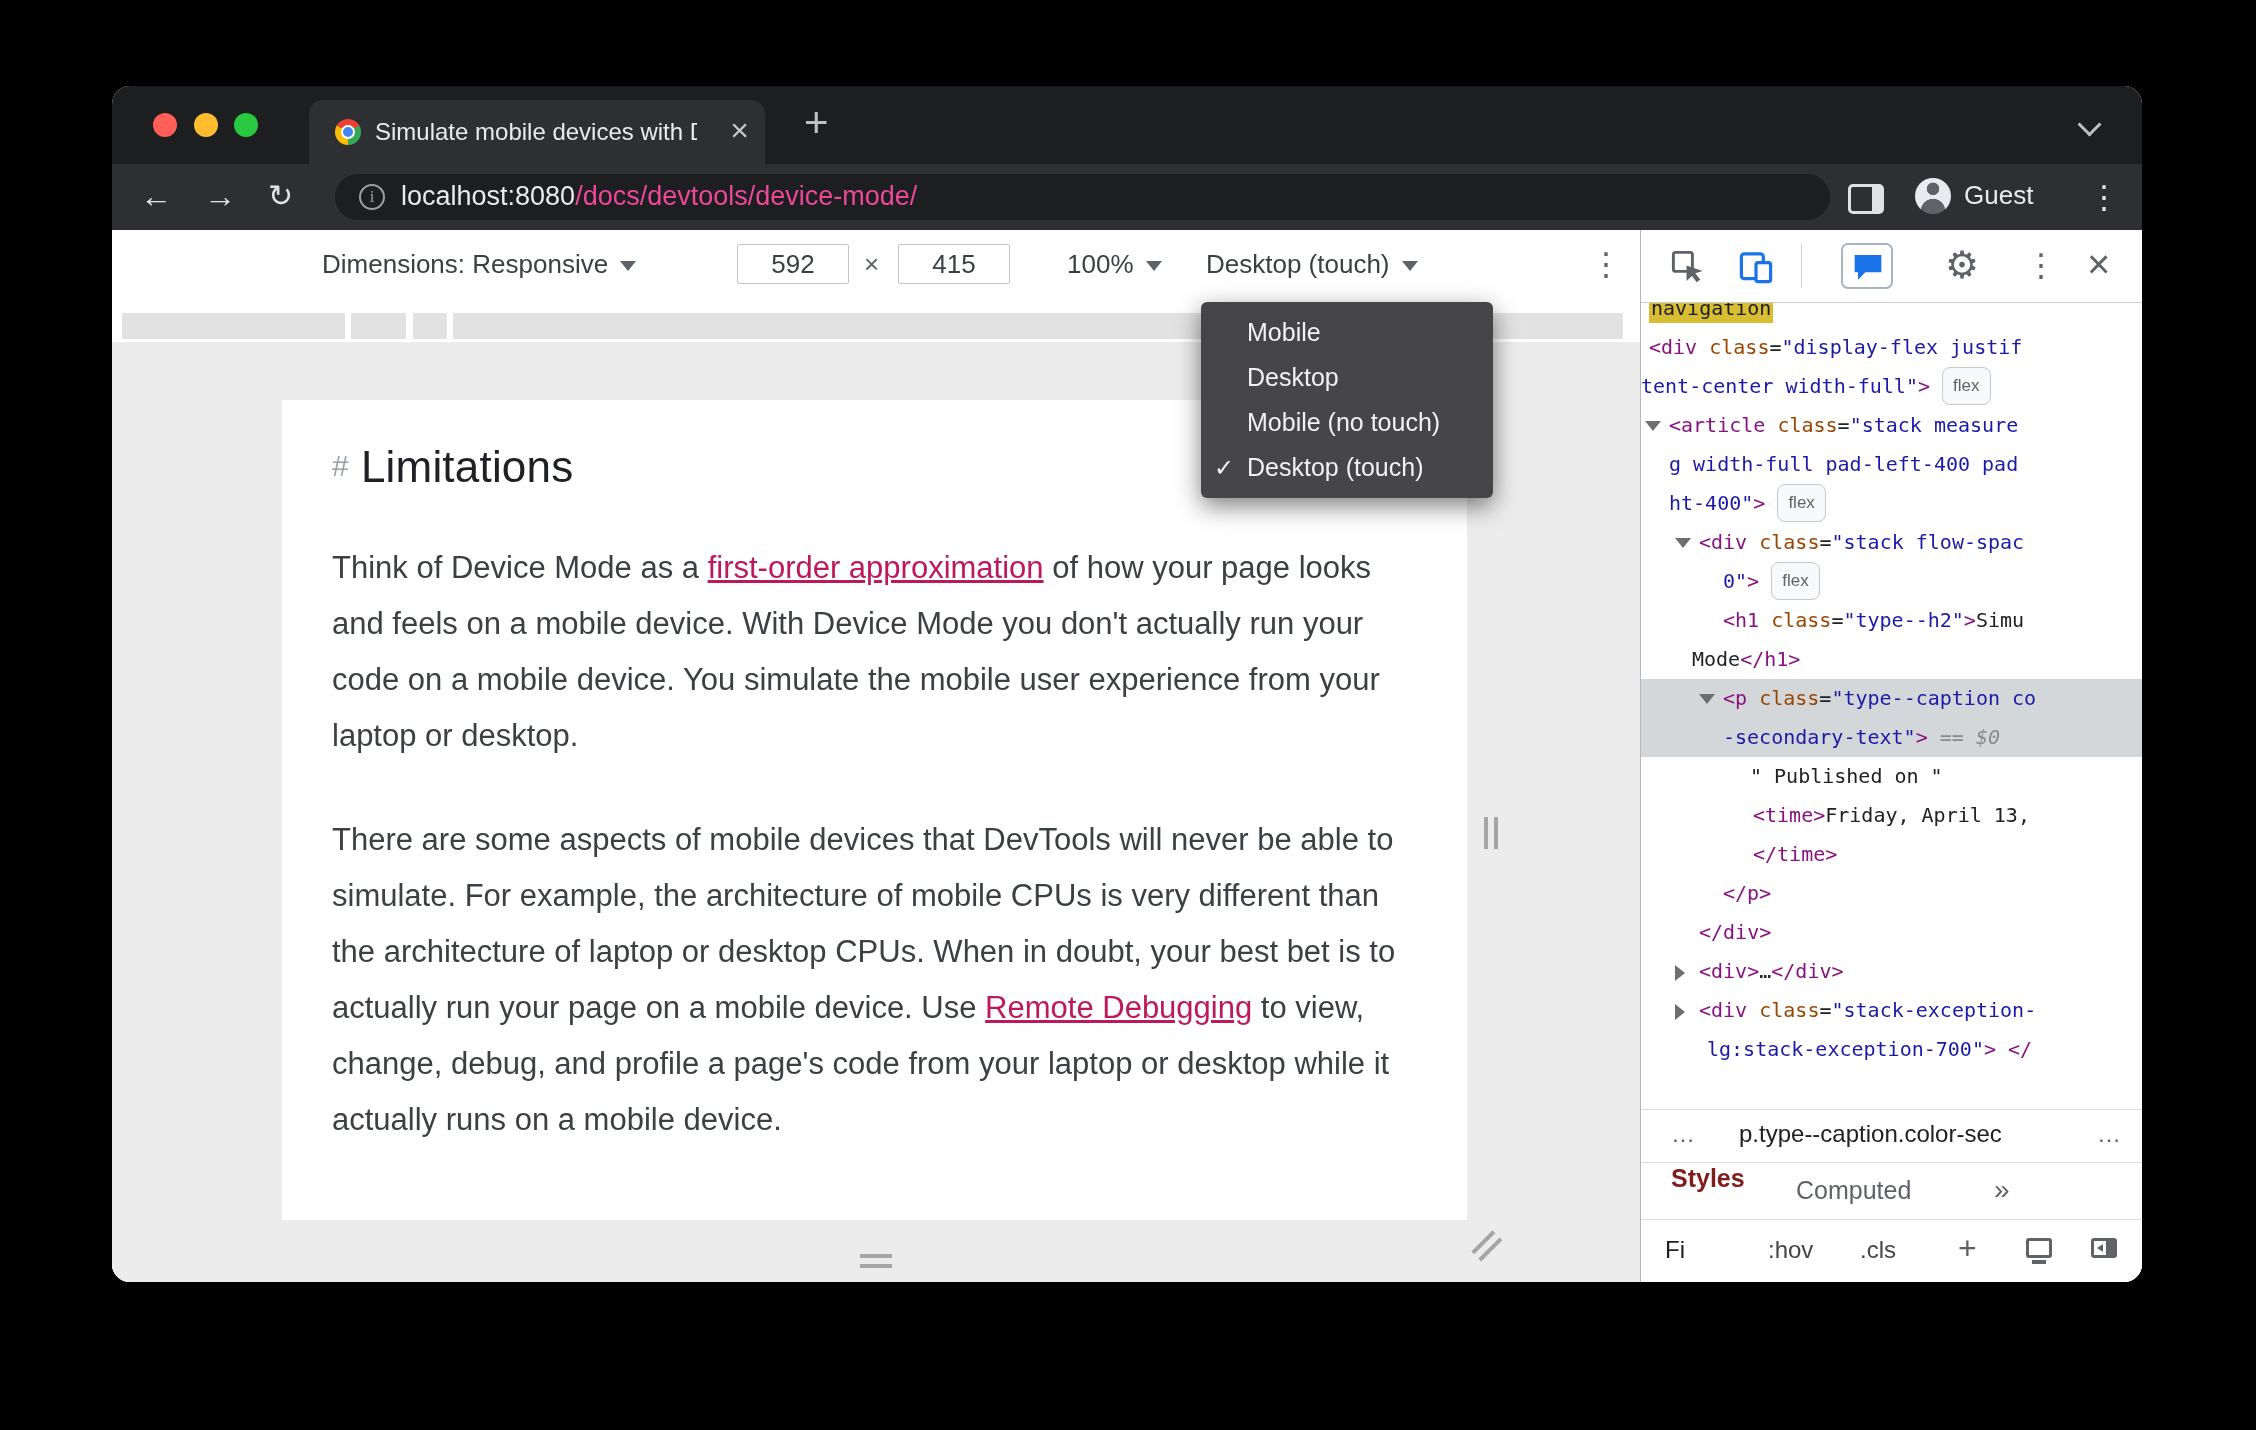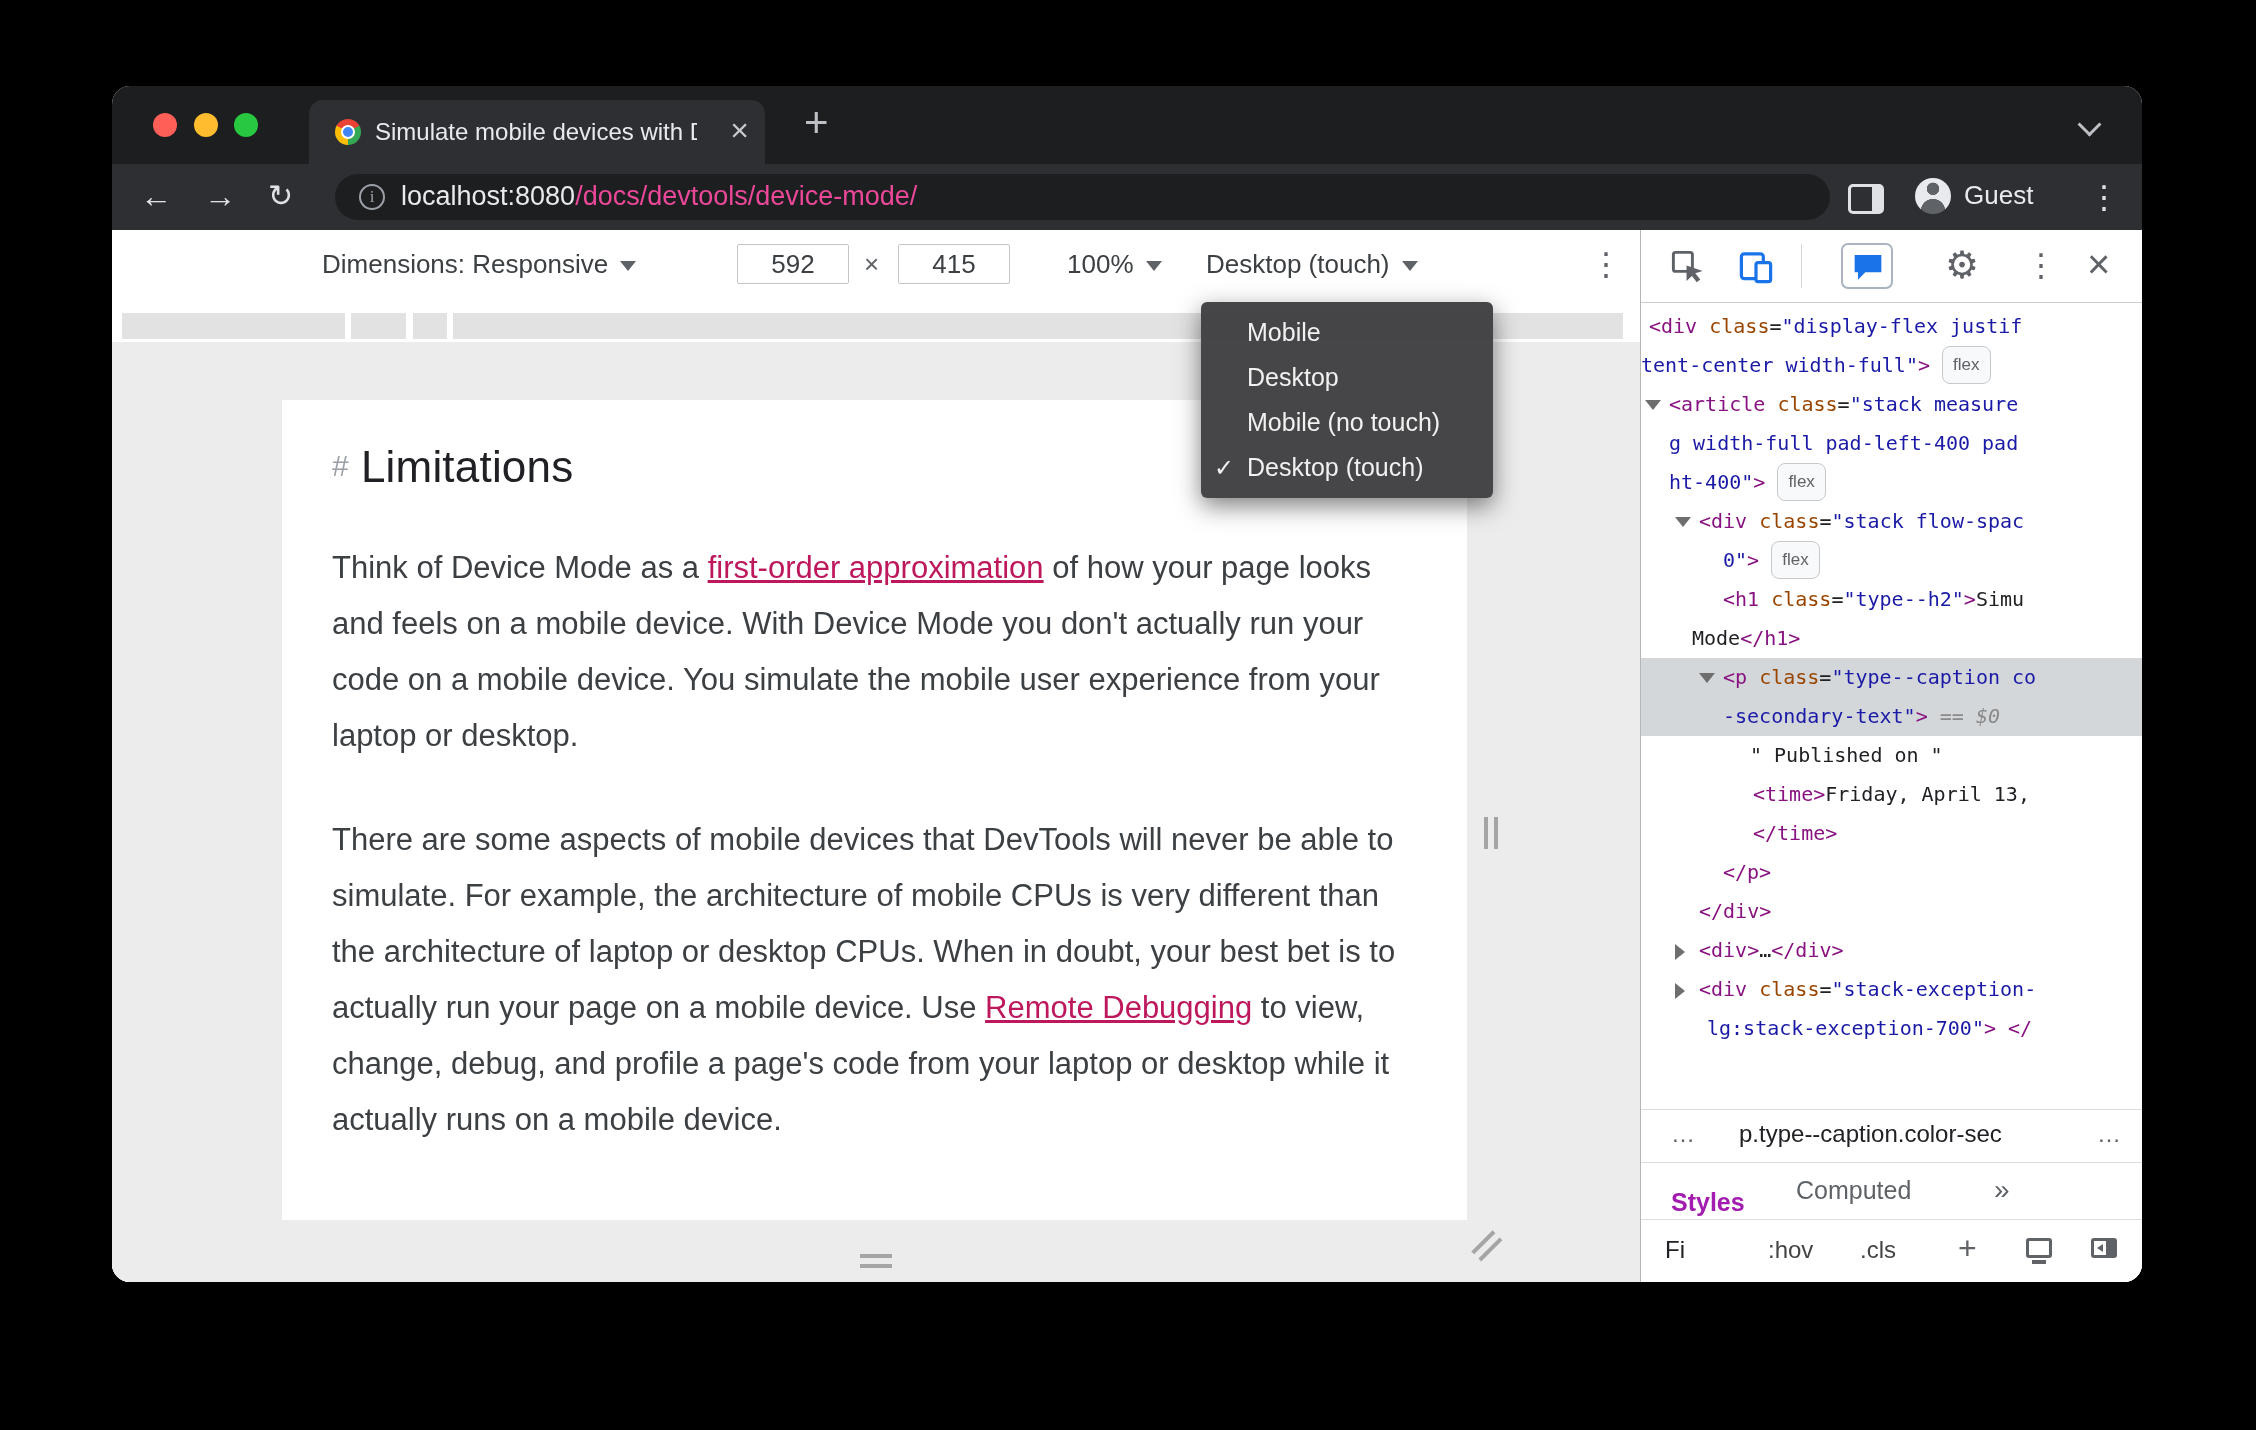--- a/index.html
+++ b/index.html
@@ -208,20 +208,21 @@
           <svg width="32" height="30" viewBox="0 0 24 22">
             <path d="M2 2 h20 v13 h-12 l-5.5 5.5 v-5.5 h-2.5 z" fill="#1a73e8"></path>
           </svg>
         </div>
         <span class="ic-abs gear">⚙</span>
         <span class="ic-abs dtmore">⋮</span>
         <span class="ic-abs dtclose">×</span>
       </div>
 
       <div class="dt-tree">
+          <div class="tree-line clip" style="padding-left: 8px;"><span class="tk-hl">navigation</span></div>
           <div class="tree-line" style="padding-left: 8px;"><span class="tk-tag">&lt;div </span><span class="tk-attr">class</span><span class="tk-text">=</span><span class="tk-val">"display-flex justif</span></div>
           <div class="tree-line" style="padding-left: 0px;"><span class="tk-val">tent-center width-full"</span><span class="tk-tag">&gt;</span><span class="tk-text"> </span><span class="tk-badge">flex</span></div>
           <div class="tree-line" style="padding-left: 28px;"><span class="arr arr-d" style="left: 4px;"></span><span class="tk-tag">&lt;article </span><span class="tk-attr">class</span><span class="tk-text">=</span><span class="tk-val">"stack measure</span></div>
           <div class="tree-line" style="padding-left: 28px;"><span class="tk-val">g width-full pad-left-400 pad</span></div>
           <div class="tree-line" style="padding-left: 28px;"><span class="tk-val">ht-400"</span><span class="tk-tag">&gt;</span><span class="tk-text"> </span><span class="tk-badge">flex</span></div>
           <div class="tree-line" style="padding-left: 58px;"><span class="arr arr-d" style="left: 34px;"></span><span class="tk-tag">&lt;div </span><span class="tk-attr">class</span><span class="tk-text">=</span><span class="tk-val">"stack flow-spac</span></div>
           <div class="tree-line" style="padding-left: 82px;"><span class="tk-val">0"</span><span class="tk-tag">&gt;</span><span class="tk-text"> </span><span class="tk-badge">flex</span></div>
           <div class="tree-line" style="padding-left: 82px;"><span class="tk-tag">&lt;h1 </span><span class="tk-attr">class</span><span class="tk-text">=</span><span class="tk-val">"type--h2"</span><span class="tk-tag">&gt;</span><span class="tk-text">Simu</span></div>
           <div class="tree-line" style="padding-left: 51px;"><span class="tk-text">Mode</span><span class="tk-tag">&lt;/h1&gt;</span></div>
           <div class="tree-line sel" style="padding-left: 82px;"><span class="arr arr-d" style="left: 58px;"></span><span class="tk-tag">&lt;p </span><span class="tk-attr">class</span><span class="tk-text">=</span><span class="tk-val">"type--caption co</span></div>
@@ -236,21 +237,21 @@
           <div class="tree-line" style="padding-left: 66px;"><span class="tk-val">lg:stack-exception-700"</span><span class="tk-tag">&gt; </span><span class="tk-tag">&lt;/</span></div>
         </div>
 
       <div class="dt-crumbs">
         <span class="crumb-ell" style="left:30px">…</span>
         <span style="position:absolute;left:98px;top:10px">p.type--caption.color-sec</span>
         <span class="crumb-ell" style="left:456px">…</span>
       </div>
 
       <div class="dt-tabs">
-        <span style="position:absolute;left:30px;top:25px;color:#a21caf;font-weight:700">Styles</span>
+        <span style="position:absolute;left:30px;top:1px;color:#7f1d1d;font-weight:700">Styles</span>
         <span style="position:absolute;left:155px;top:13px;color:#5f6368">Computed</span>
         <span style="position:absolute;left:353px;top:11px;color:#5f6368;font-size:28px">»</span>
       </div>
 
       <div class="dt-filter">
         <span style="position:absolute;left:24px;top:16px">Fi</span>
         <span style="position:absolute;left:127px;top:16px;color:#444">:hov</span>
         <span style="position:absolute;left:219px;top:16px;color:#444">.cls</span>
         <span style="position:absolute;left:317px;top:10px;font-size:32px;color:#5f6368">+</span>
         <span class="fi-ic fi-stamp"></span>

